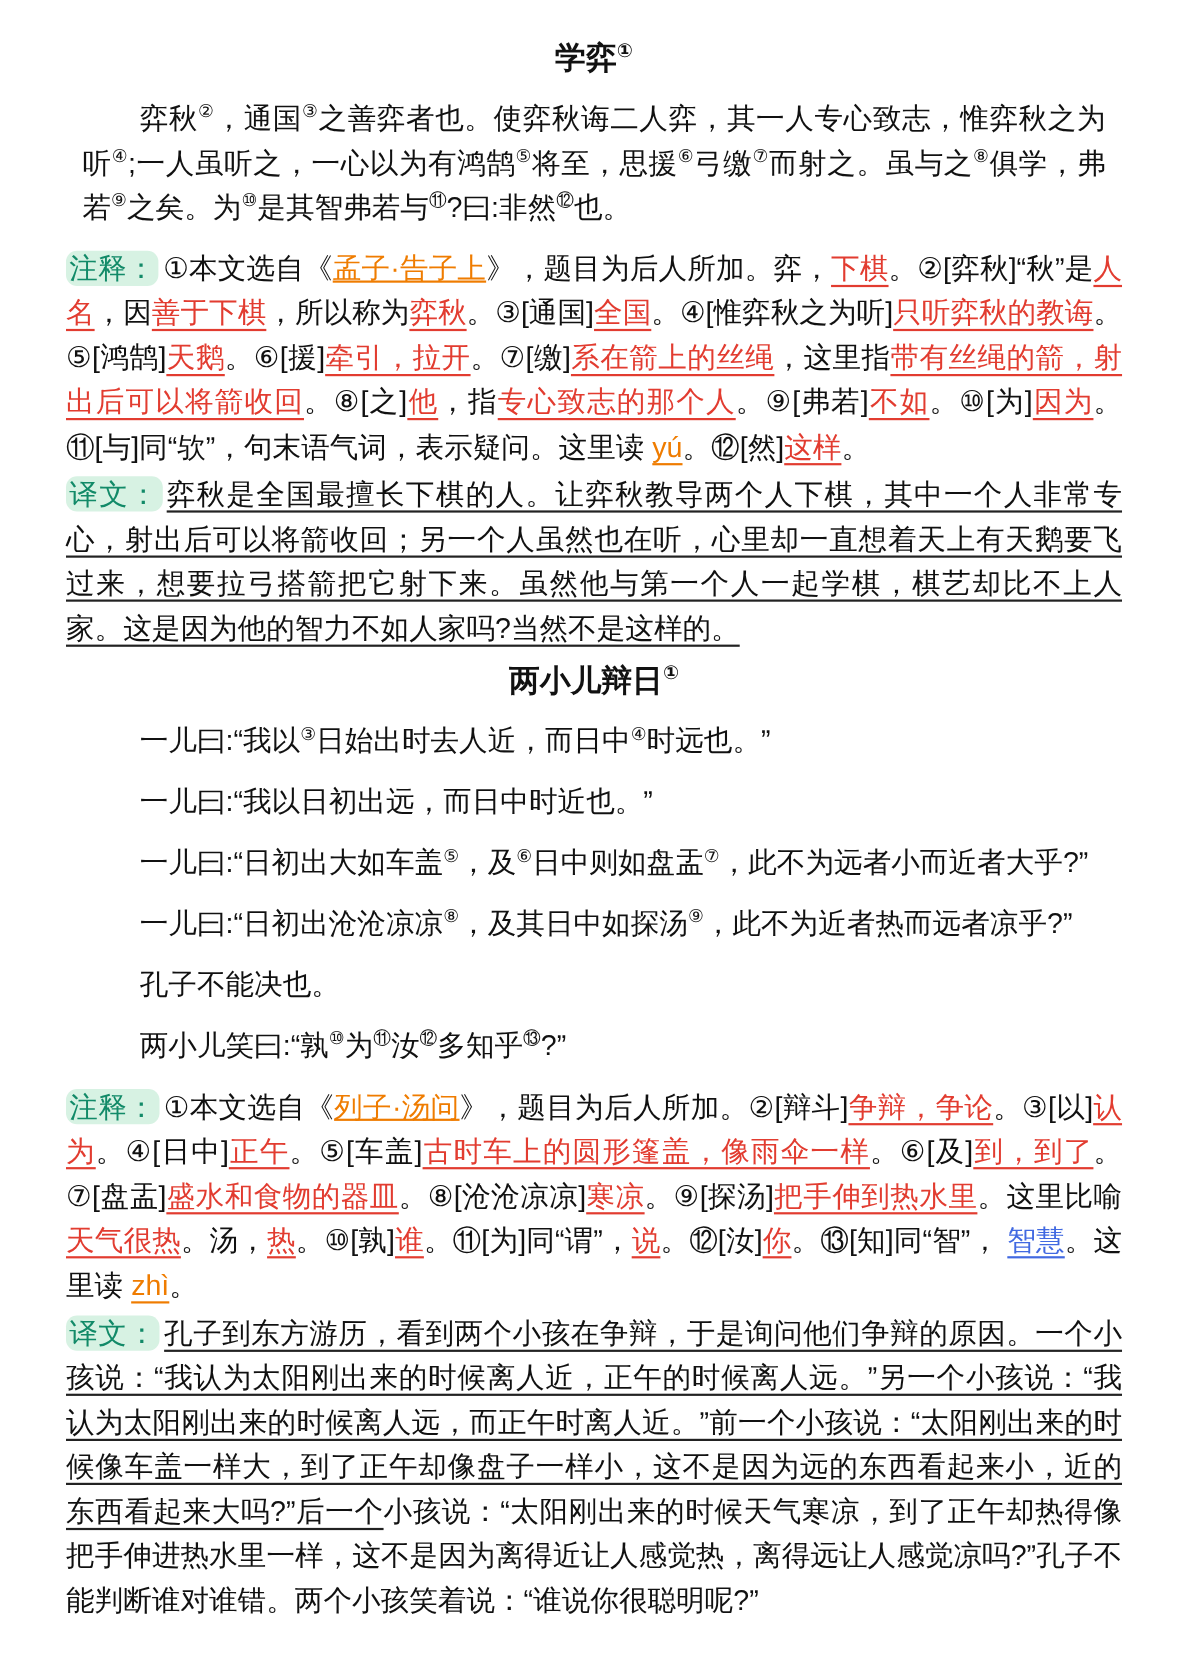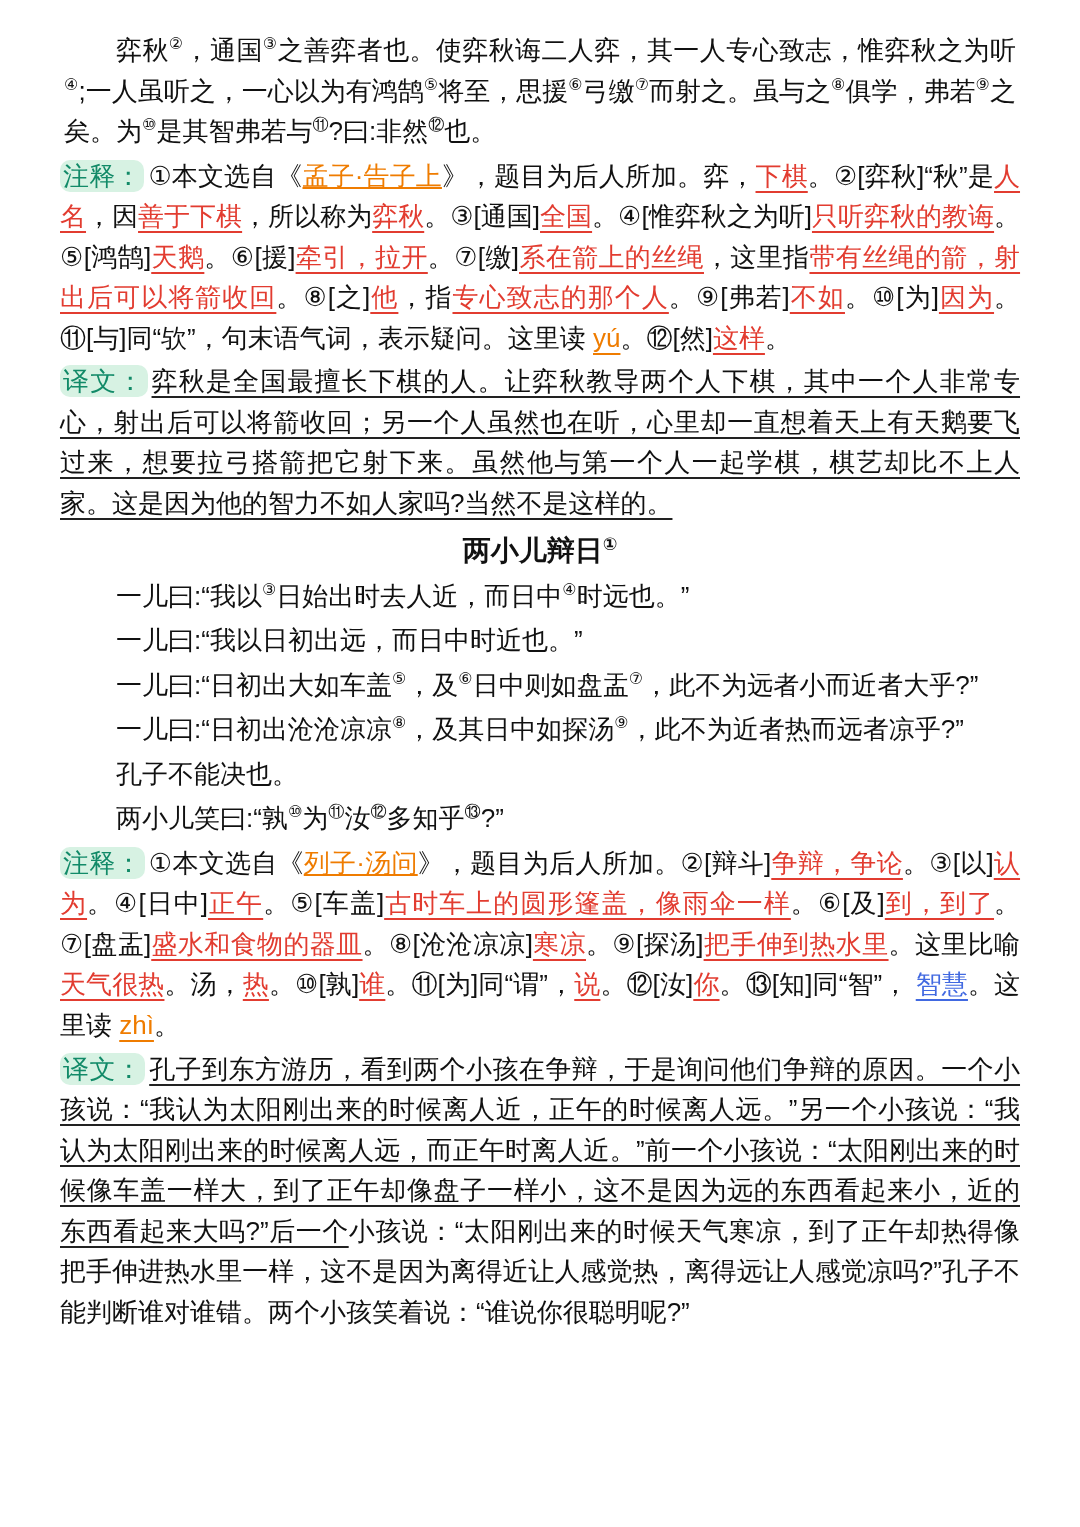--- a/index.html
+++ b/index.html
@@ -40,21 +40,21 @@
     text-align: center;
     margin: 8px 0 6px 0;
     color: #111;
   }
   .para {
     font-size: 26px;
     line-height: 1.56;
     text-align: justify;
     color: #111;
   }
-  .para.classical { text-indent: 2em; margin: 4px; }
+  .para.classical { text-indent: 2em; margin: 15px; }
   .para.note, .para.trans { text-indent: 0; margin: 3px 0 3px 0; }
   .label {
     color: var(--label-teal, #128a68);
     background: var(--label-bg, #d7f2e3);
     padding: 1px 3px;
     margin-right: 4px;
     border-radius: 10px;
   }
   sup.sup {
     font-size: 0.62em;
@@ -89,20 +89,21 @@
     text-underline-offset: 6px;
     text-decoration-color: #222;
   }
 </style>
 </head>
 <body>
 
 <div class="page">
 
   <main id="content">
+      <h3 class="section-heading"><span>学弈</span><sup class="sup">①</sup></h3>
       <p class="para classical"><span>弈秋</span><sup class="sup">②</sup><span>，通国</span><sup class="sup">③</sup><span>之善弈者也。使弈秋诲二人弈，其一人专心致志，惟弈秋之为听</span><sup class="sup">④</sup><span>;一人虽听之，一心以为有鸿鹄</span><sup class="sup">⑤</sup><span>将至，思援</span><sup class="sup">⑥</sup><span>弓缴</span><sup class="sup">⑦</sup><span>而射之。虽与之</span><sup class="sup">⑧</sup><span>俱学，弗若</span><sup class="sup">⑨</sup><span>之矣。为</span><sup class="sup">⑩</sup><span>是其智弗若与</span><sup class="sup">⑪</sup><span>?曰:非然</span><sup class="sup">⑫</sup><span>也。</span></p>
       <p class="para note"><span class="label">注释：</span><span>①本文选自《</span><span class="book">孟子·告子上</span><span>》，题目为后人所加。弈，</span><span class="term">下棋</span><span>。②[弈秋]“秋”是</span><span class="term">人名</span><span>，因</span><span class="term">善于下棋</span><span>，所以称为</span><span class="term">弈秋</span><span>。③[通国]</span><span class="term">全国</span><span>。④[惟弈秋之为听]</span><span class="term">只听弈秋的教诲</span><span>。⑤[鸿鹄]</span><span class="term">天鹅</span><span>。⑥[援]</span><span class="term">牵引，拉开</span><span>。⑦[缴]</span><span class="term">系在箭上的丝绳</span><span>，这里指</span><span class="term">带有丝绳的箭，射出后可以将箭收回</span><span>。⑧[之]</span><span class="term">他</span><span>，指</span><span class="term">专心致志的那个人</span><span>。⑨[弗若]</span><span class="term">不如</span><span>。⑩[为]</span><span class="term">因为</span><span>。⑪[与]同“欤”，句末语气词，表示疑问。这里读 </span><span class="pinyin">yú</span><span>。⑫[然]</span><span class="term">这样</span><span>。</span></p>
       <p class="para trans"><span class="label">译文：</span><span class="u">弈秋是全国最擅长下棋的人。让弈秋教导两个人下棋，其中一个人非常专心，射出后可以将箭收回；另一个人虽然也在听，心里却一直想着天上有天鹅要飞过来，想要拉弓搭箭把它射下来。虽然他与第一个人一起学棋，棋艺却比不上人家。这是因为他的智力不如人家吗?当然不是这样的。</span></p>
       <h3 class="section-heading"><span>两小儿辩日</span><sup class="sup">①</sup></h3>
       <p class="para classical"><span>一儿曰:“我以</span><sup class="sup">③</sup><span>日始出时去人近，而日中</span><sup class="sup">④</sup><span>时远也。”</span></p>
       <p class="para classical"><span>一儿曰:“我以日初出远，而日中时近也。”</span></p>
       <p class="para classical"><span>一儿曰:“日初出大如车盖</span><sup class="sup">⑤</sup><span>，及</span><sup class="sup">⑥</sup><span>日中则如盘盂</span><sup class="sup">⑦</sup><span>，此不为远者小而近者大乎?”</span></p>
       <p class="para classical"><span>一儿曰:“日初出沧沧凉凉</span><sup class="sup">⑧</sup><span>，及其日中如探汤</span><sup class="sup">⑨</sup><span>，此不为近者热而远者凉乎?”</span></p>
       <p class="para classical"><span>孔子不能决也。</span></p>
       <p class="para classical"><span>两小儿笑曰:“孰</span><sup class="sup">⑩</sup><span>为</span><sup class="sup">⑪</sup><span>汝</span><sup class="sup">⑫</sup><span>多知乎</span><sup class="sup">⑬</sup><span>?”</span></p>

